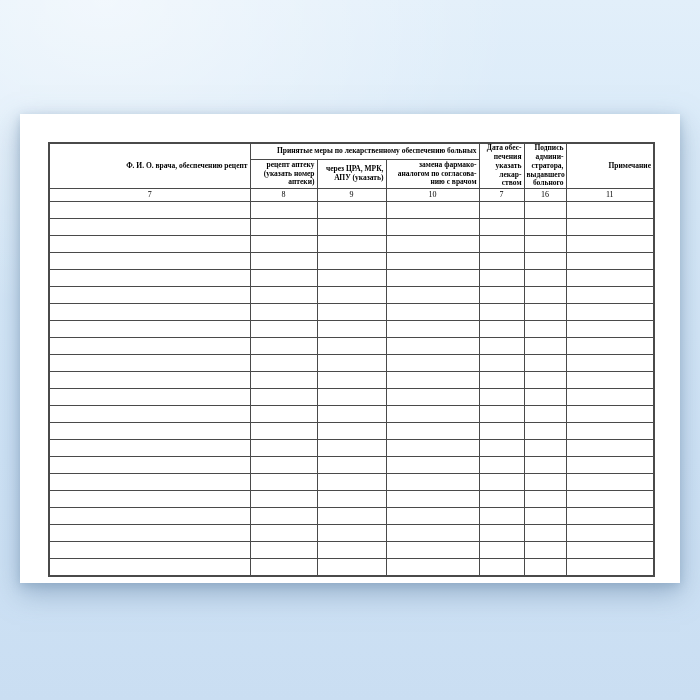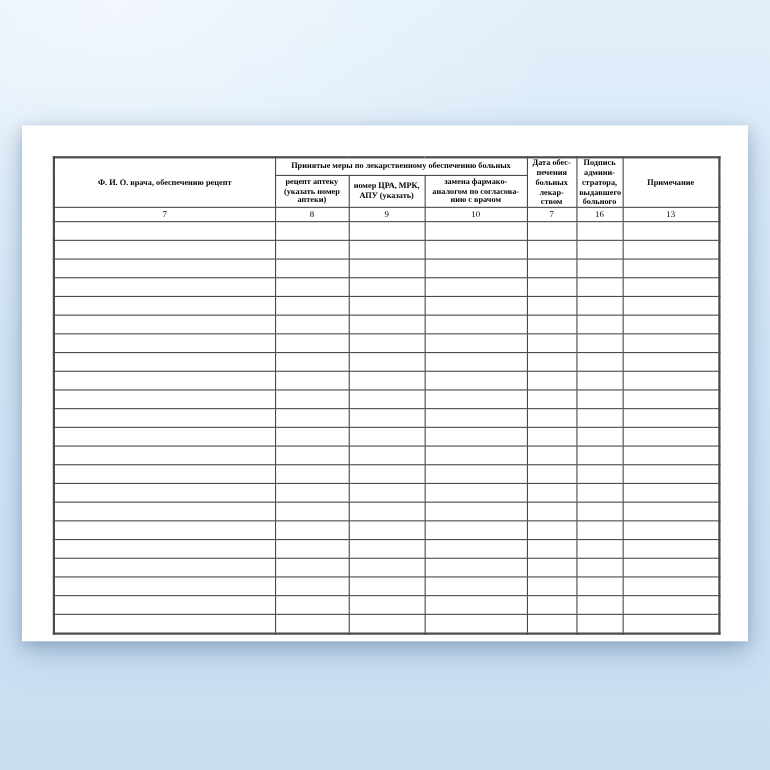--- a/index.html
+++ b/index.html
@@ -41,20 +41,21 @@
     padding: 0 2px;
     text-align: center;
     vertical-align: middle;
     color: #000000;
     overflow: hidden;
   }
   thead td.hdr {
     font-weight: bold;
     font-size: 7.5px;
     line-height: 1.18;
+    text-align: right;
   }
   tr.group-row { height: 16px; }
   tr.sub-row { height: 29px; }
   tr.num-row { height: 13px; }
   tr.num-row td {
     font-size: 8px;
     font-weight: normal;
     line-height: 1;
     padding: 0;
   }
@@ -72,37 +73,37 @@
       <col style="width:69px">
       <col style="width:93px">
       <col style="width:45px">
       <col style="width:42px">
       <col style="width:88px">
     </colgroup>
     <thead>
       <tr class="group-row">
         <td class="hdr" rowspan="2">Ф. И. О. врача, обеспечению рецепт</td>
         <td class="hdr" colspan="3">Принятые меры по лекарственному обеспечению больных</td>
-        <td class="hdr" rowspan="2">Дата обес-печения больных лекар-ством</td>
+        <td class="hdr" rowspan="2">Дата обес-печения указать лекар-ством</td>
         <td class="hdr" rowspan="2">Подпись админи-стратора, выдавшего больного</td>
         <td class="hdr" rowspan="2">Примечание</td>
       </tr>
       <tr class="sub-row">
         <td class="hdr">рецепт аптеку (указать номер аптеки)</td>
-        <td class="hdr">номер ЦРА, МРК, АПУ (указать)</td>
+        <td class="hdr">через ЦРА, МРК, АПУ (указать)</td>
         <td class="hdr">замена фармако-аналогом по согласова-нию с врачом</td>
       </tr>
       <tr class="num-row">
         <td>7</td>
         <td>8</td>
         <td>9</td>
         <td>10</td>
         <td>7</td>
         <td>16</td>
-        <td>13</td>
+        <td>11</td>
       </tr>
     </thead>
     <tbody>
         <tr class="blank-row">
           <td></td>
           <td></td>
           <td></td>
           <td></td>
           <td></td>
           <td></td>

